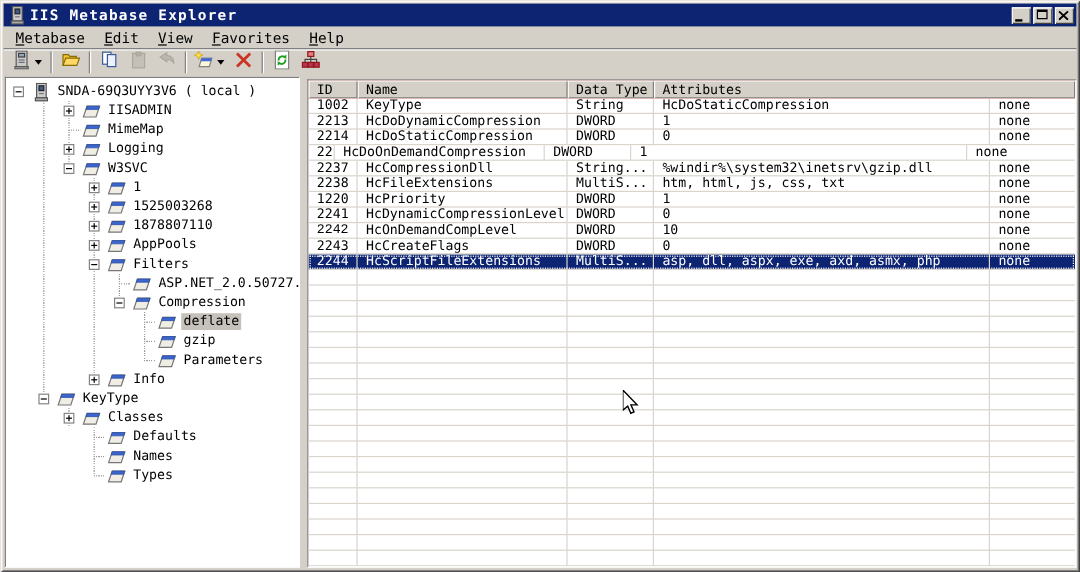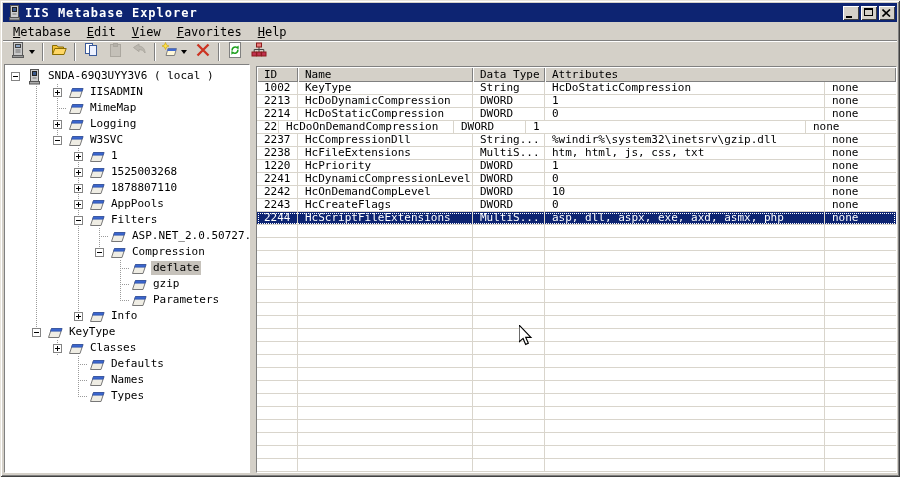--- a/index.html
+++ b/index.html
@@ -494,21 +494,21 @@
           <div class="lv-cell last" style="width: 72px;">none</div>
         </div>
         <div class="lv-row">
           <div class="lv-cell" style="width: 41px;">2241</div>
           <div class="lv-cell" style="width: 175px;">HcDynamicCompressionLevel</div>
           <div class="lv-cell" style="width: 72px;">DWORD</div>
           <div class="lv-cell" style="width: 280px;">0</div>
           <div class="lv-cell last" style="width: 72px;">none</div>
         </div>
         <div class="lv-row">
-          <div class="lv-cell" style="width: 41px;">2242</div>
+          <div class="lv-cell" style="width: 41px; font-family: Liberation Mono, monospace;">2242</div>
           <div class="lv-cell" style="width: 175px;">HcOnDemandCompLevel</div>
           <div class="lv-cell" style="width: 72px;">DWORD</div>
           <div class="lv-cell" style="width: 280px;">10</div>
           <div class="lv-cell last" style="width: 72px;">none</div>
         </div>
         <div class="lv-row">
           <div class="lv-cell" style="width: 41px;">2243</div>
           <div class="lv-cell" style="width: 175px;">HcCreateFlags</div>
           <div class="lv-cell" style="width: 72px;">DWORD</div>
           <div class="lv-cell" style="width: 280px;">0</div>

